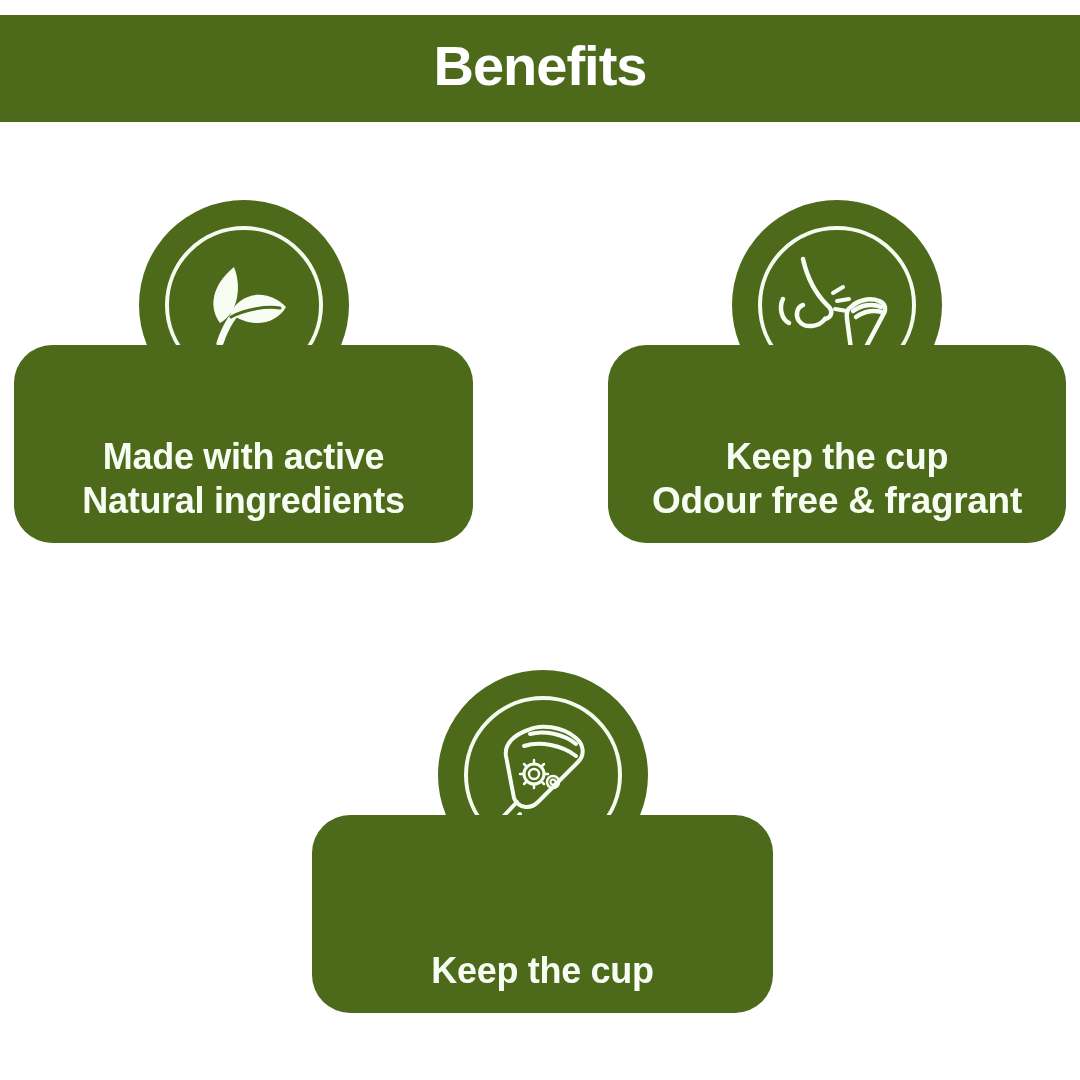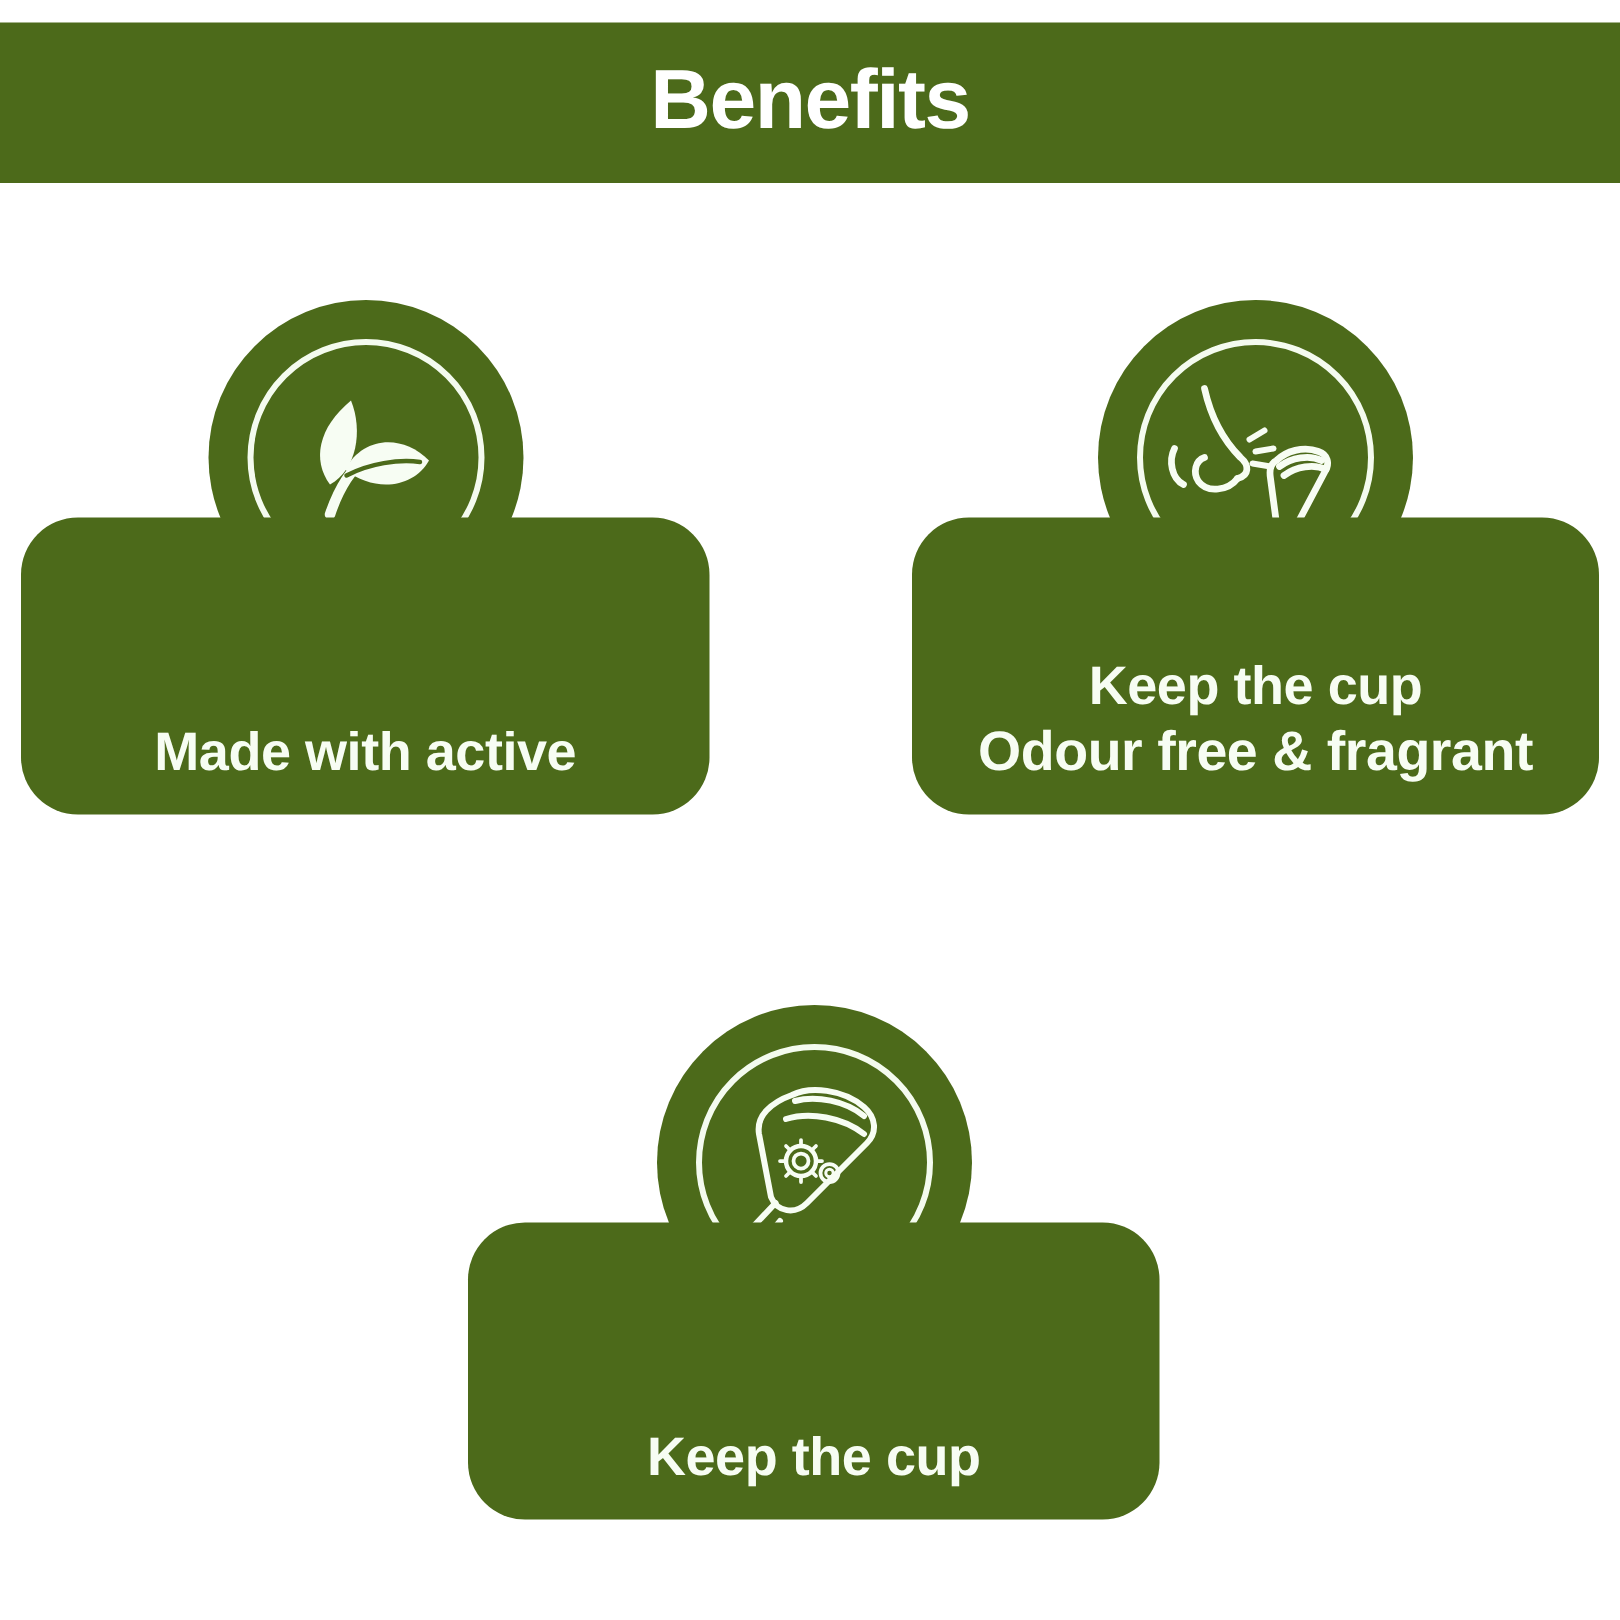--- a/index.html
+++ b/index.html
@@ -122,20 +122,21 @@
         <path d="M44 16 C 22 34, 18 56, 30 72 C 48 62, 52 36, 44 16 Z" fill="#f7fdf3"></path>
 
         <path d="M96 56 C 78 38, 52 40, 40 62 C 60 78, 86 74, 96 56 Z" fill="#f7fdf3"></path>
 
         <path d="M41 66 C 56 58, 76 55, 90 57" stroke="#4C6A1A" stroke-width="3" fill="none" stroke-linecap="round"></path>
       </svg>
     </div>
   </div>
   <div class="card-body">
     <div class="card-line">Made with active</div>
+    <div class="card-line">Natural ingredients</div>
   </div>
 </div>
 
 <div class="benefit-card" id="card-odour">
   <div class="card-badge">
     <div class="badge-ring">
       <svg width="120" height="112" viewBox="0 0 120 112">
         <g stroke="#f7fdf3" stroke-width="4.5" fill="none" stroke-linecap="round" stroke-linejoin="round">
 
           <path d="M26 10 C 30 28, 38 44, 50 56 C 56 61, 56 68, 48 70"></path>

